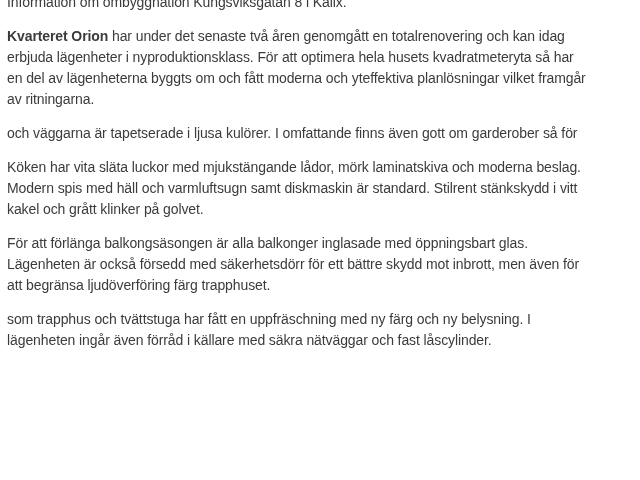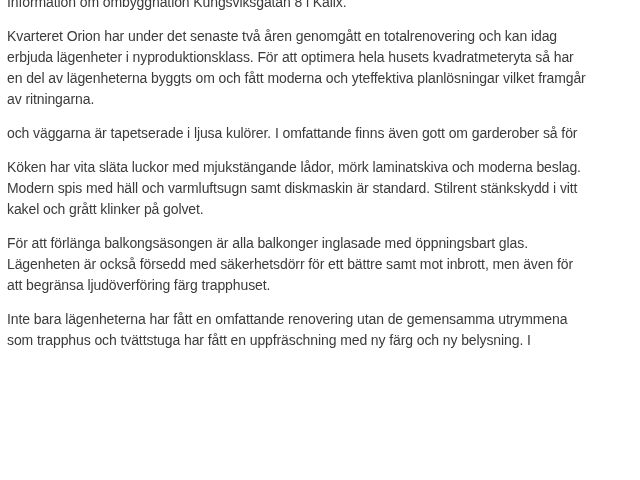--- a/index.html
+++ b/index.html
@@ -31,21 +31,21 @@
   }
   .para {
     margin-bottom: 13px;
   }
   .line {
     height: 21px;
     line-height: 21px;
     white-space: nowrap;
   }
   .bold {
-    font-weight: normal;
+    font-weight: bold;
   }
 </style>
 </head>
 <body style="background: rgb(255, 255, 255);">
 
 <div class="doc" style="color: rgb(59, 59, 59);">
   <div class="title-line">Information om ombyggnation Kungsviksgatan 8 i Kalix.</div>
   <div id="paragraphs-container">
       <div class="para">
         <div class="line"><span class="bold">Kvarteret Orion</span> har under det senaste två åren genomgått en totalrenovering och kan idag</div>
@@ -56,21 +56,21 @@
       <div class="para">
         <div class="line">och väggarna är tapetserade i ljusa kulörer. I omfattande finns även gott om garderober så för</div>
       </div>
       <div class="para">
         <div class="line">Köken har vita släta luckor med mjukstängande lådor, mörk laminatskiva och moderna beslag.</div>
         <div class="line">Modern spis med häll och varmluftsugn samt diskmaskin är standard. Stilrent stänkskydd i vitt</div>
         <div class="line">kakel och grått klinker på golvet.</div>
       </div>
       <div class="para">
         <div class="line">För att förlänga balkongsäsongen är alla balkonger inglasade med öppningsbart glas.</div>
-        <div class="line">Lägenheten är också försedd med säkerhetsdörr för ett bättre samt mot inbrott, men även för</div>
+        <div class="line">Lägenheten är också försedd med säkerhetsdörr för ett bättre skydd mot inbrott, men även för</div>
         <div class="line">att begränsa ljudöverföring färg trapphuset.</div>
       </div>
       <div class="para">
-        <div class="line">Inte bara lägenheterna har fått en omfattande renovering utan de gemensamma utrymmena</div>
         <div class="line">som trapphus och tvättstuga har fått en uppfräschning med ny färg och ny belysning. I</div>
+        <div class="line">lägenheten ingår även förråd i källare med säkra nätväggar och fast låscylinder.</div>
       </div>
     </div>
 </div>
 
 </body></html>

